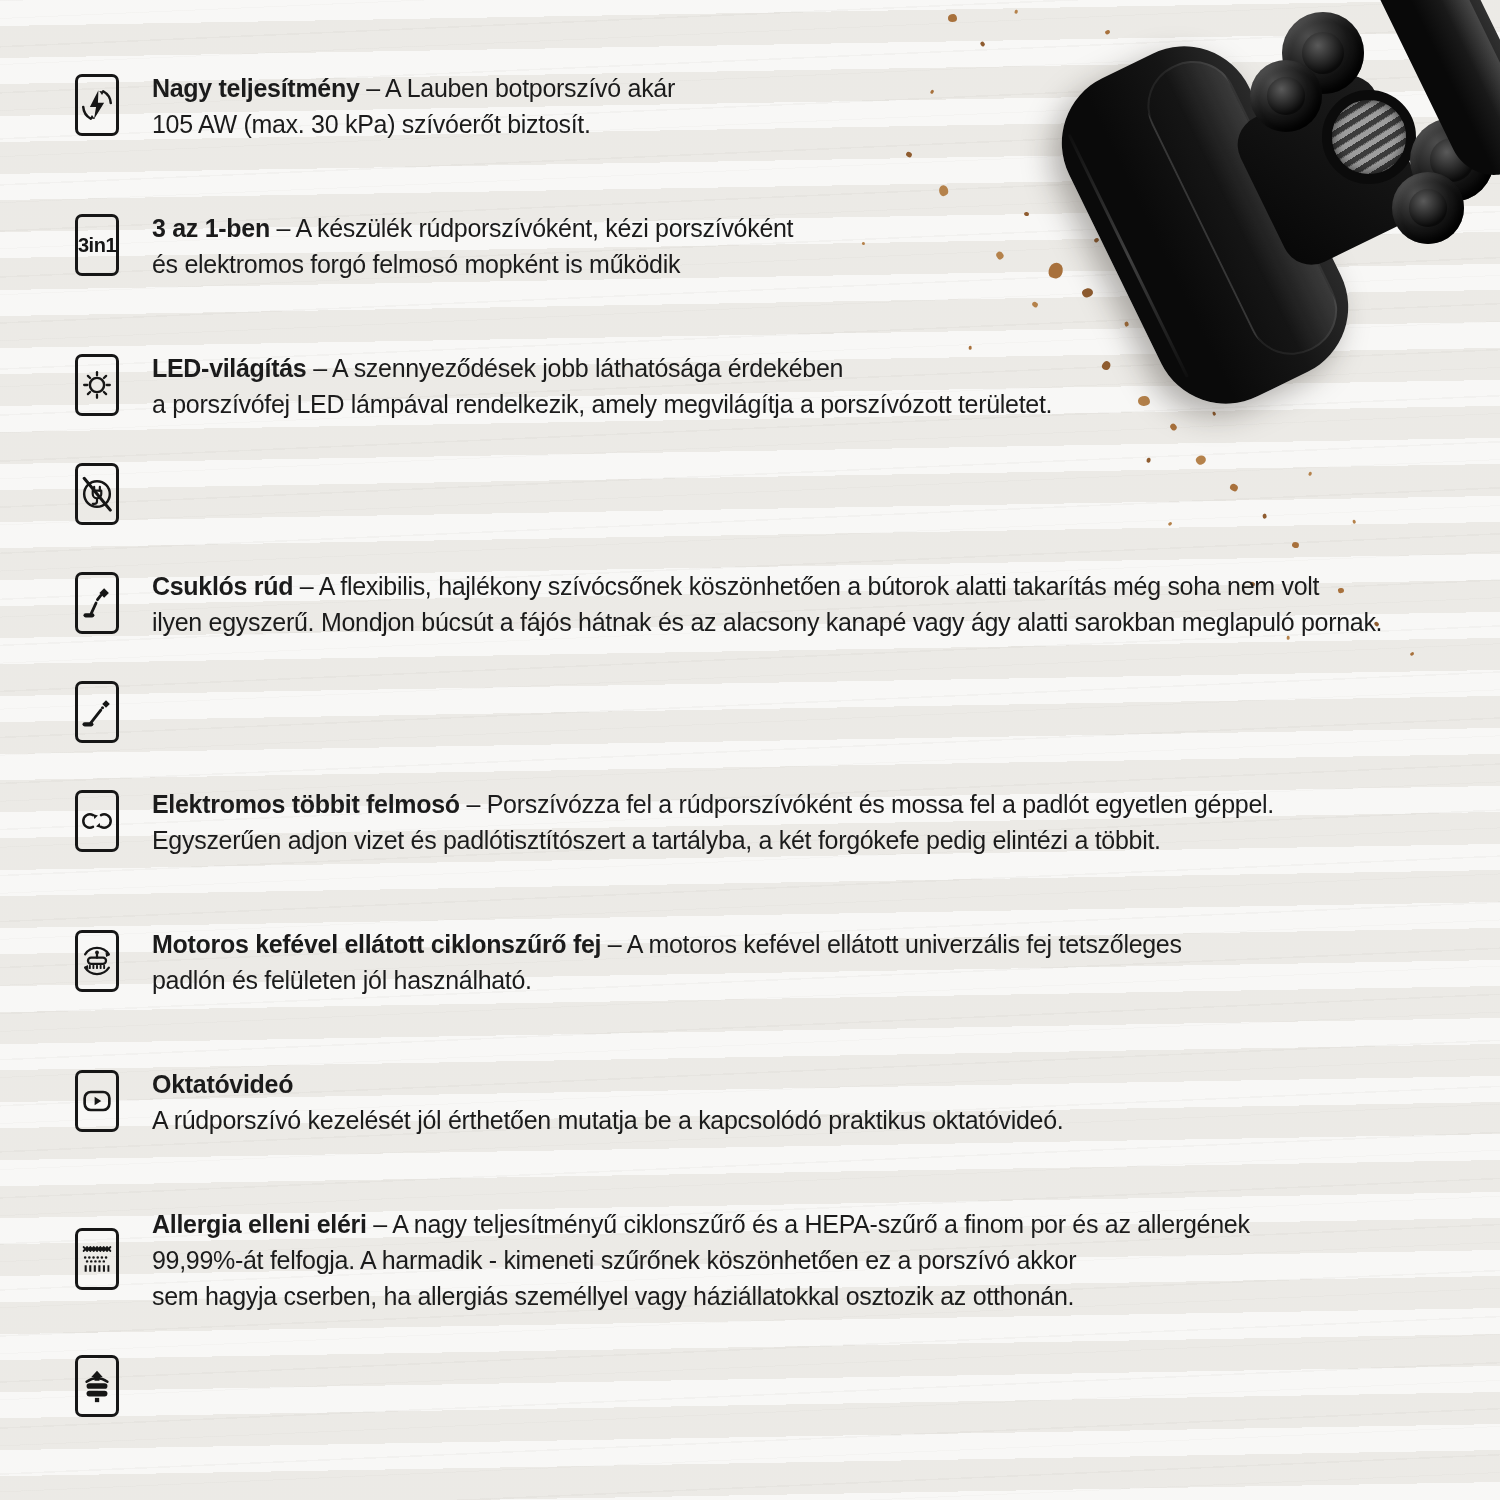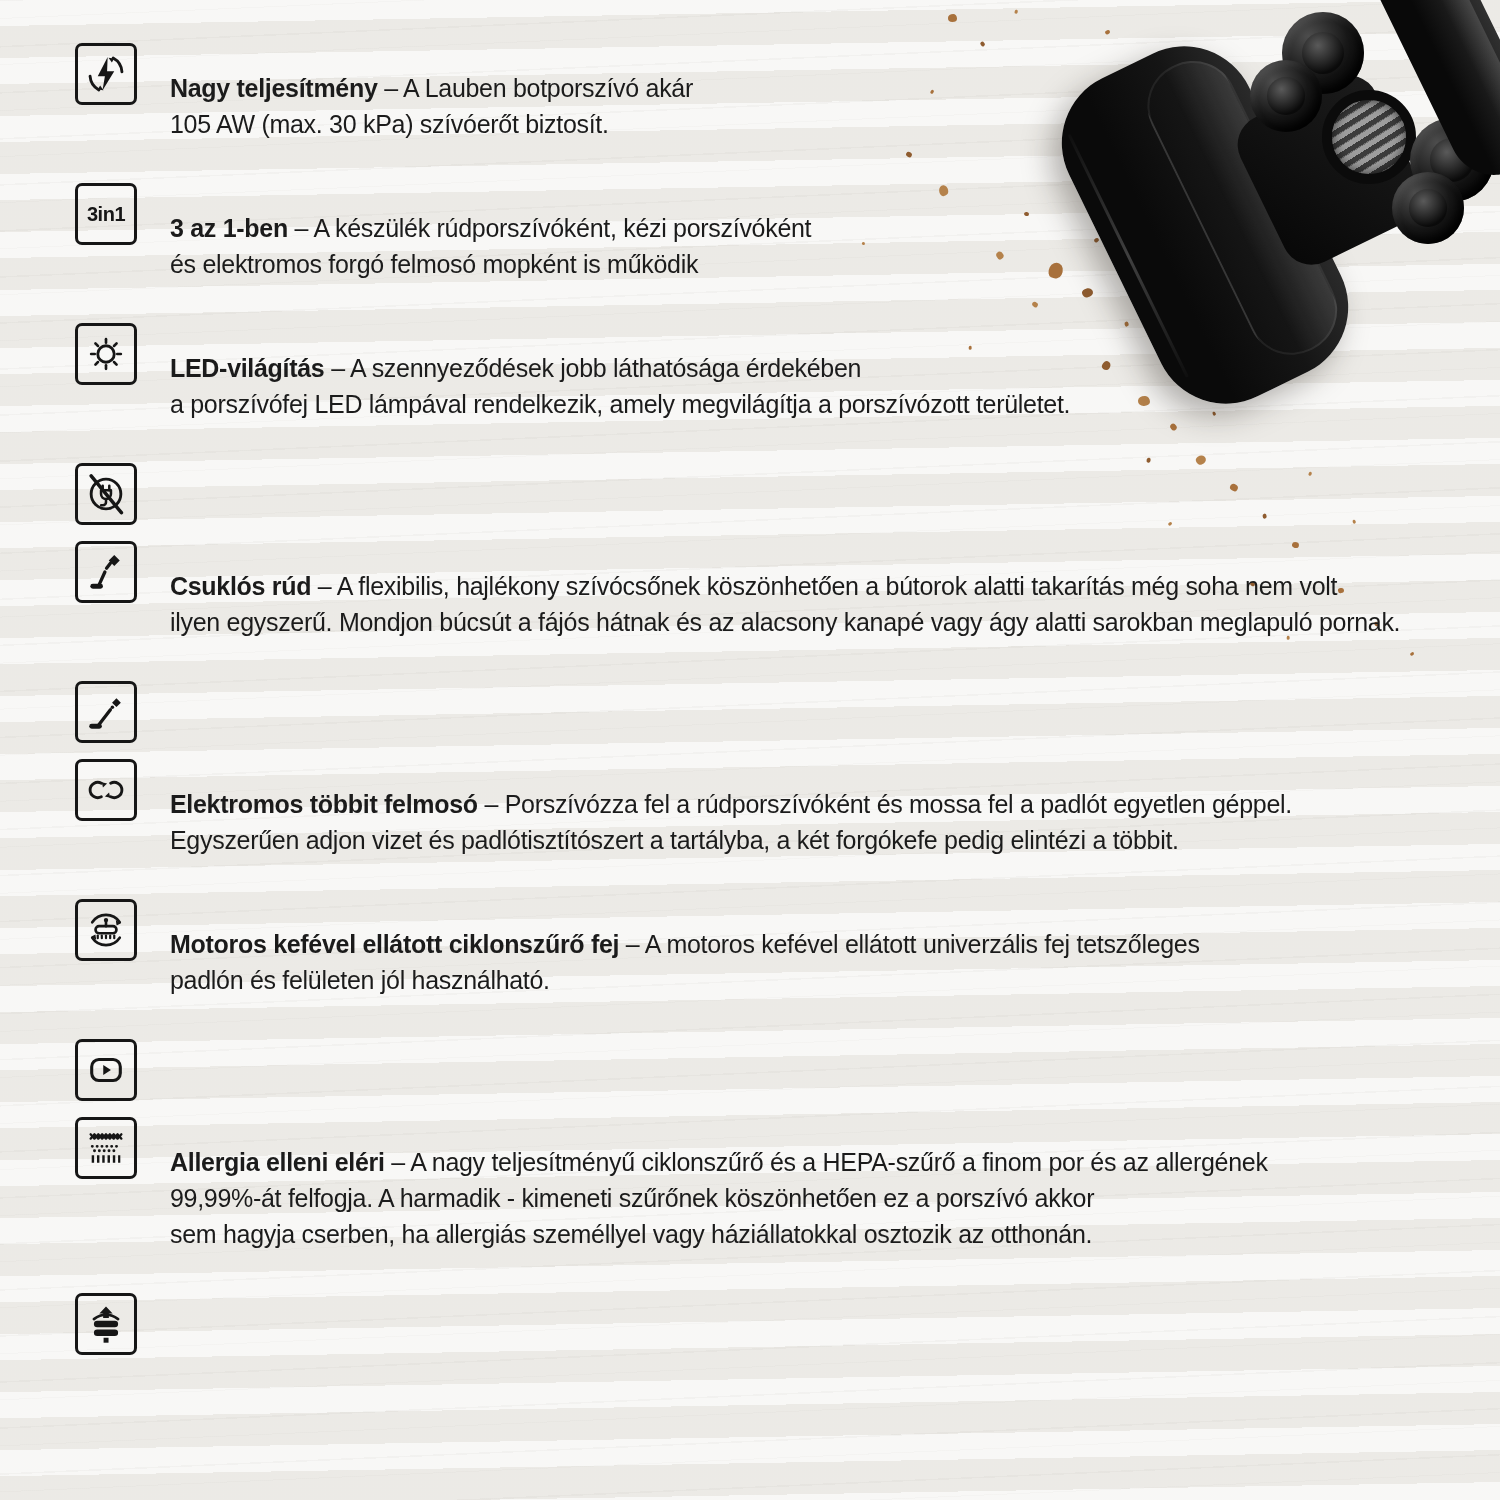--- a/index.html
+++ b/index.html
@@ -6,23 +6,23 @@
   body{
     width:1500px;height:1500px;position:relative;overflow:hidden;
     font-family:"Liberation Sans", sans-serif;
     background:
       repeating-linear-gradient(177.5deg, rgba(110,104,92,0.045) 0 1.5px, rgba(0,0,0,0) 1.5px 18px, rgba(110,104,92,0.028) 18px 19px, rgba(0,0,0,0) 19px 46px),
       repeating-linear-gradient(179deg, rgba(255,255,255,0.5) 0 26px, rgba(226,223,217,0.35) 26px 58px),
       #f1f0ed;
   }
   
   .feature-list{position:relative;z-index:3;padding:43px 30px 0 75px;}
-  .row{display:flex;align-items:flex-start;margin-bottom:16px;}
+  .row{display:flex;align-items:center;margin-bottom:16px;}
   .icon-box{
-    width:62px;height:62px;flex:0 0 auto;margin-right:33px;
+    width:44px;height:62px;flex:0 0 auto;margin-right:33px;
     border:3.5px solid #161616;border-radius:7px;box-sizing:border-box;
     display:flex;align-items:center;justify-content:center;position:relative;
   }
   .icon-box svg{display:block;}
   .icon-box .stroke{stroke:#161616;fill:none;stroke-linecap:round;stroke-linejoin:round;}
   .icon-box .fill{fill:#161616;stroke:none;}
   .icon-text{font-weight:800;color:#161616;letter-spacing:-0.5px;line-height:1;}
   .icon-text.big{font-size:20px;}
   .row-text{
     white-space:pre-line;font-size:25px;line-height:36px;letter-spacing:-0.3px;
@@ -249,20 +249,22 @@
 padlón és felületen jól használható.</span></p>
   </div>
 
   <div class="row">
     <div class="icon-box">
       <svg width="44" height="44" viewBox="0 0 40 40">
         <rect class="stroke" stroke-width="2.8" x="7" y="10.5" width="26" height="19" rx="6.5"></rect>
         <polygon class="fill" points="17.5,15.5 24.5,20 17.5,24.5"></polygon>
       </svg>
     </div>
+    <p class="row-text"><span class="row-title">Oktatóvideó</span><span class="sep">
+</span><span>A rúdporszívó kezelését jól érthetően mutatja be a kapcsolódó praktikus oktatóvideó.</span></p>
   </div>
 
   <div class="row">
     <div class="icon-box">
       <svg width="44" height="44" viewBox="0 0 40 40">
         <g class="stroke" stroke-width="2.1">
           <polyline points="6,7.5 9.5,11.5 13,7.5 16.5,11.5 20,7.5 23.5,11.5 27,7.5 30.5,11.5 34,7.5" fill="none"></polyline>
           <polyline points="6,11.5 9.5,7.5 13,11.5 16.5,7.5 20,11.5 23.5,7.5 27,11.5 30.5,7.5 34,11.5" fill="none"></polyline>
         </g>
         <line class="stroke" x1="7.5" y1="18.5" x2="33" y2="18.5" stroke-width="2.6" stroke-dasharray="0.1 4.3"></line>

